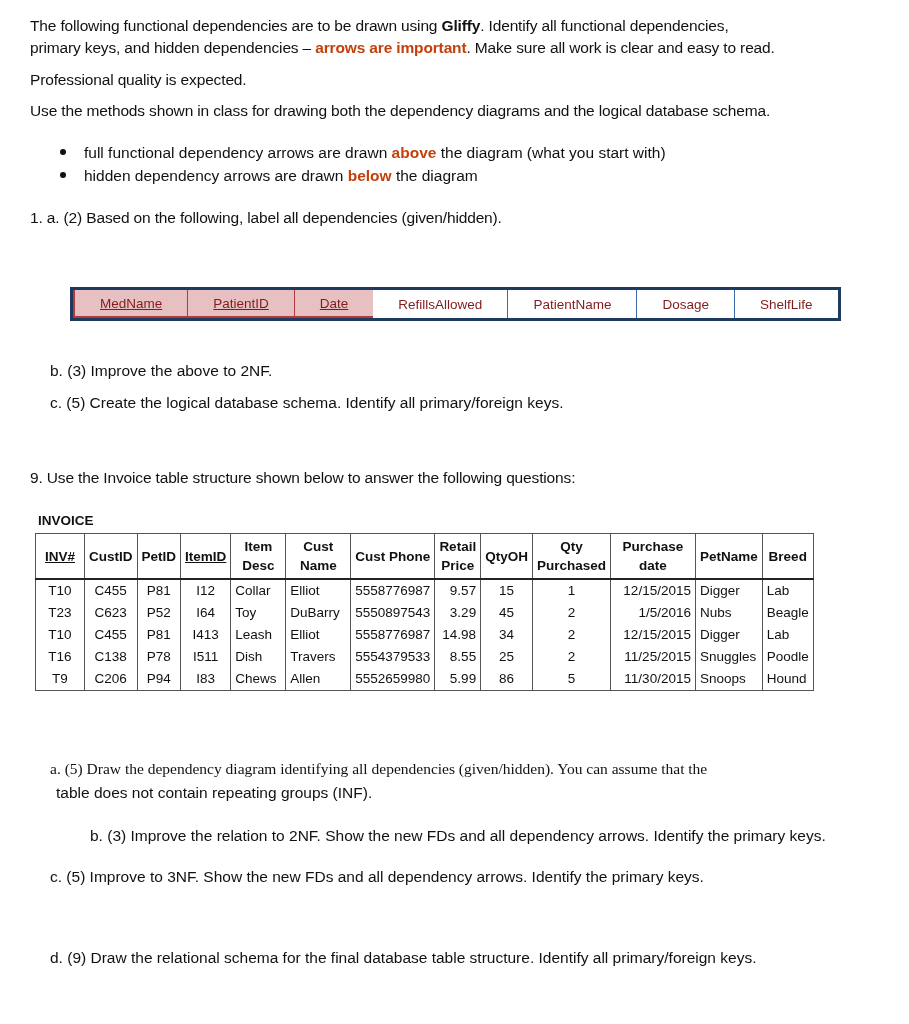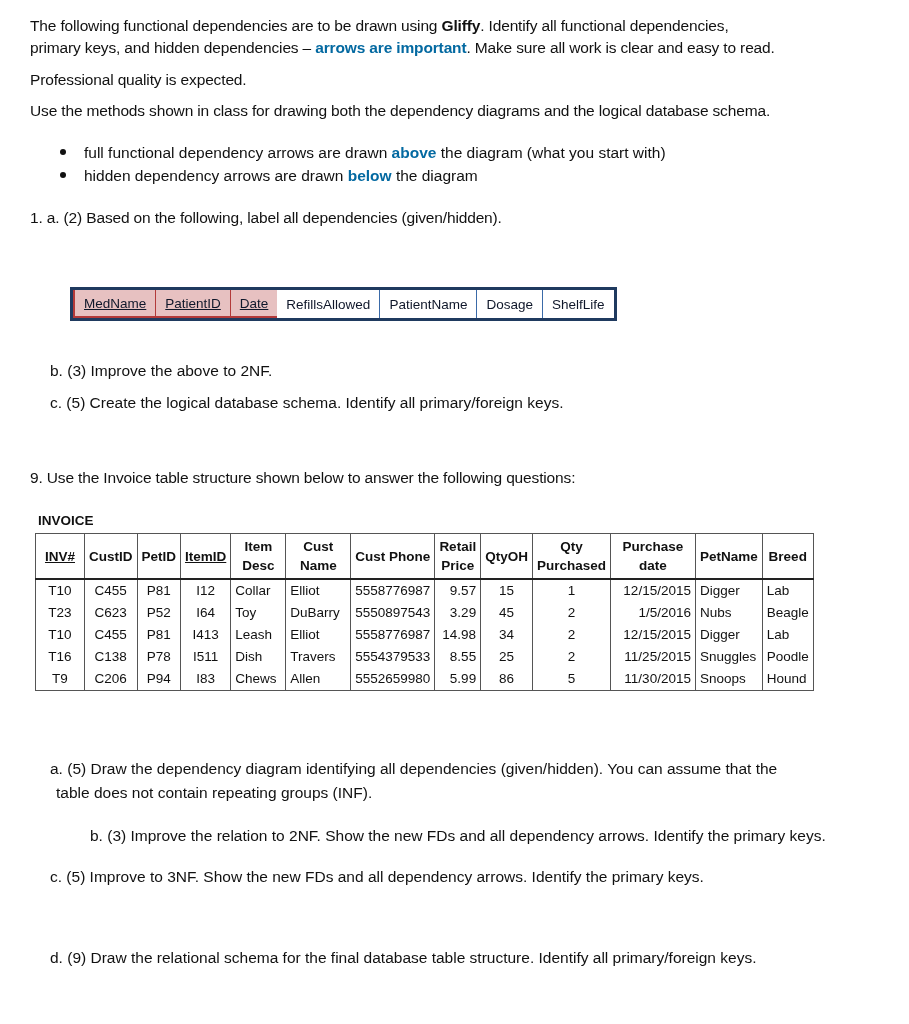--- a/index.html
+++ b/index.html
@@ -1,28 +1,28 @@
 <!DOCTYPE html>
 <html><head>
 <meta charset="utf-8">
 <style>
   html, body { margin:0; padding:0; background:#ffffff; }
   body { width:909px; height:1024px; position:relative; overflow:hidden;
          font-family:"Liberation Sans", "DejaVu Sans", sans-serif; color:#111; }
   .p { position:absolute; left:30px; font-size:15.5px; line-height:22px; letter-spacing:-0.15px; white-space:nowrap; }
-  .red { color:#0369a1; font-weight:bold; }
+  .red { color:#c2410c; font-weight:bold; }
   .b { font-weight:bold; }
   .bullet { position:absolute; left:60px; font-size:15.5px; line-height:22px; white-space:nowrap; }
   .bullet .dot { display:inline-block; width:6px; height:6px; border-radius:50%; background:#111; margin-right:18px; vertical-align:middle; position:relative; top:-2px; }
   .sub { position:absolute; left:50px; font-size:15.5px; line-height:22px; white-space:nowrap; }
   .subq { position:absolute; left:50px; font-size:15.5px; line-height:22px; }
 
   
   .med { position:absolute; left:70px; top:287px; height:34px; border:3px solid #1f3a5f; display:flex; background:#fff; box-sizing:border-box; }
-  .med .cell { font-size:13.5px; padding:0 9px; display:flex; align-items:center; border-right:1.5px solid #3a6aa8; color:#0f172a; }
+  .med .cell { font-size:13.5px; padding:0 25px; display:flex; align-items:center; border-right:1.5px solid #3a6aa8; color:#7f1d1d; }
   .med .cell:last-child { border-right:none; }
   .med .key { background:#e7c1c1; text-decoration:underline; border-right:1.5px solid #b33a3a; }
   .med .key:first-child { border-left:2px solid #b33a3a; }
   .med .keywrap { display:flex; border-bottom:2px solid #b33a3a; }
 
   
   .inv-title { position:absolute; left:38px; top:513px; font-size:13.5px; font-weight:bold; }
   table.inv { position:absolute; left:35px; top:533px; border-collapse:collapse; font-size:13.5px; }
   table.inv th { font-weight:bold; border:1.5px solid #555; padding:0 4px; height:44px; line-height:19px; text-align:center; }
   table.inv td { border-left:1.5px solid #555; border-right:1.5px solid #555; padding:0 4px; height:22px; line-height:20px; }
@@ -163,17 +163,17 @@
       <td class="r">5.99</td>
       <td class="c">86</td>
       <td class="c">5</td>
       <td class="r">11/30/2015</td>
       <td class="l">Snoops</td>
       <td class="l">Hound</td>
     </tr>
   </tbody>
 </table>
 
-<div class="subq" style="top:758px;">a. (5) Draw the dependency diagram identifying all dependencies (given/hidden). You can assume that the</div>
+<div class="subq" style="top:758px;font-family:Liberation Serif, serif;">a. (5) Draw the dependency diagram identifying all dependencies (given/hidden). You can assume that the</div>
 <div class="subq" style="top:782px; left:56px;">table does not contain repeating groups (INF).</div>
 <div class="subq" style="top:825px;margin-left:40px;">b. (3) Improve the relation to 2NF. Show the new FDs and all dependency arrows. Identify the primary keys.</div>
 <div class="subq" style="top:866px;">c. (5) Improve to 3NF.  Show the new FDs and all dependency arrows. Identify the primary keys.</div>
 <div class="subq" style="top:907px;margin-top:40px;">d. (9) Draw the relational schema for the final database table structure.  Identify all primary/foreign keys.</div>
 
 </body></html>

